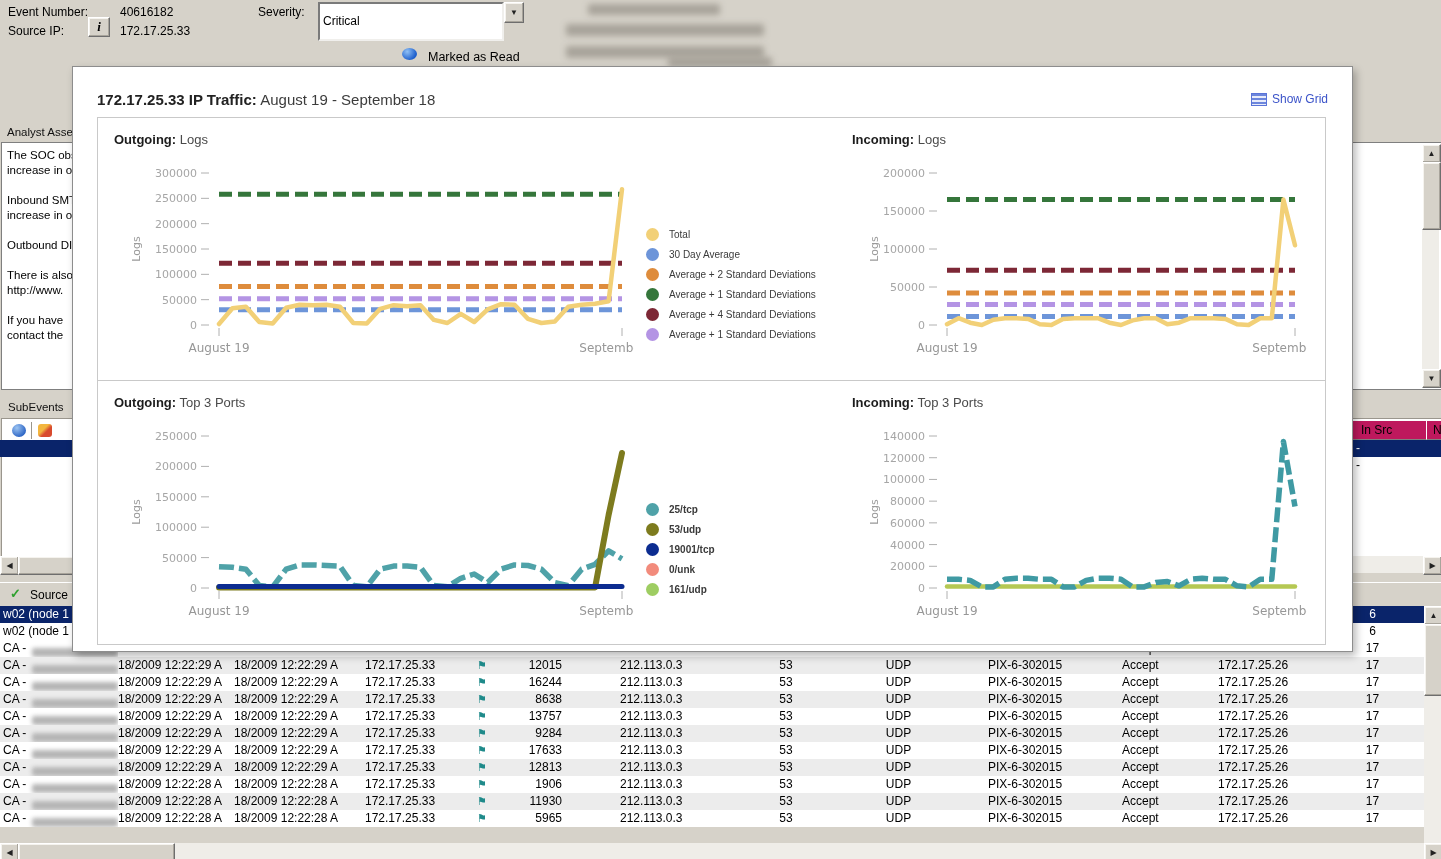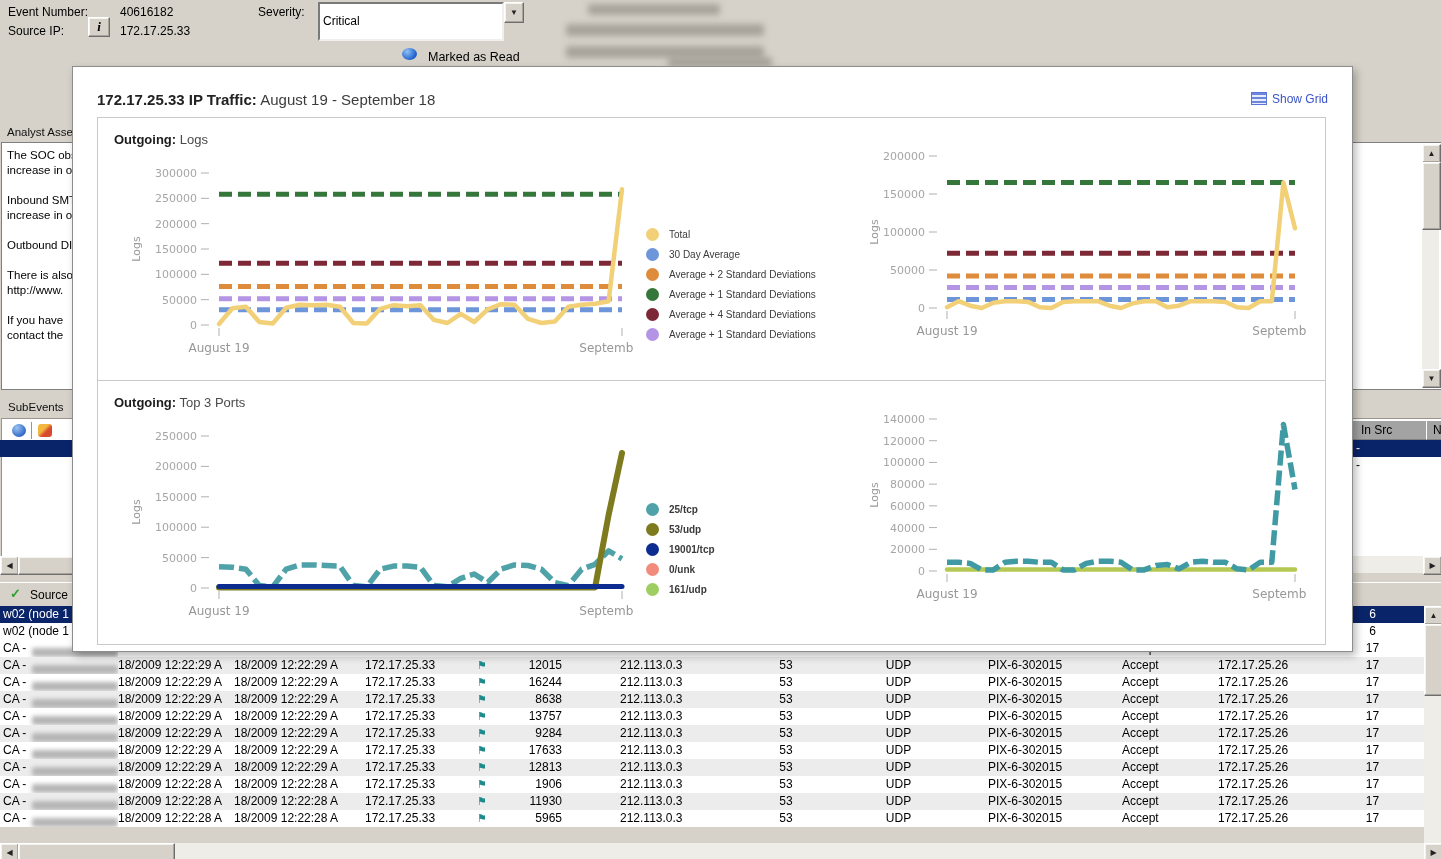--- a/index.html
+++ b/index.html
@@ -4,21 +4,21 @@
 <style>
   html,body{margin:0;padding:0;}
   body{width:1441px;height:859px;position:relative;overflow:hidden;
        font-family:"Liberation Sans",sans-serif;background:#d6d2c9;font-size:12px;color:#000;}
   .abs{position:absolute;}
   
   .raised{background:#d6d2c9;border:1px solid;border-color:#ffffff #6e6e6e #6e6e6e #ffffff;
           box-shadow:inset -1px -1px 0 #a8a49b,inset 1px 1px 0 #f5f3ee;}
   .sbbtn{display:flex;align-items:center;justify-content:center;font-size:8px;color:#222;}
   .sbtrack{background:#efede8;}
-  .hdrcell{background:#a3a3a3;border:1px solid;border-color:#fdfdfd #808080 #808080 #fdfdfd;
+  .hdrcell{background:#be185d;border:1px solid;border-color:#fdfdfd #808080 #808080 #fdfdfd;
            display:flex;align-items:center;font-size:12px;}
   
   .lbl{position:absolute;font-size:12px;}
   .combo{position:absolute;display:flex;}
   .combo .field{background:#fff;border:2px solid;border-color:#7a7a7a #f0efec #f0efec #7a7a7a;
                 width:176px;height:15px;padding:10px 3px;font-size:12px;}
   .combo .drop{width:18px;height:19px;}
   .blurbar{position:absolute;background:#99948b;filter:blur(3px);border-radius:2px;opacity:.75;}
   .read-icon{position:absolute;width:15px;height:12px;border-radius:50%;
              background:radial-gradient(circle at 35% 30%,#8fc0f5,#1e5fcc 70%);}
@@ -52,21 +52,21 @@
   .flag{color:#1f8a8a;font-size:11px;}
   .blurblock{display:inline-block;width:92px;height:9px;background:#b5b5b5;filter:blur(2px);
              margin-left:6px;border-radius:2px;}
   
   .modal{position:absolute;left:72px;top:66px;width:1279px;height:584px;background:#fff;
          border:1px solid #8d8d8d;box-shadow:3px 4px 8px rgba(0,0,0,.28);z-index:10;}
   .modal-head{position:absolute;left:0;top:0;right:0;height:50px;display:flex;
               align-items:center;justify-content:space-between;padding:14px 24px 0 24px;box-sizing:border-box;}
   .modal-title{font-size:15px;color:#3c3c3c;}
   .modal-title b{color:#222;}
-  .show-grid{display:flex;align-items:flex-start;gap:5px;font-size:12px;color:#3b53c9;cursor:pointer;}
+  .show-grid{display:flex;align-items:flex-end;gap:5px;font-size:12px;color:#3b53c9;cursor:pointer;}
   .grid-icon{width:14px;height:11px;border:1px solid #5a74d8;
              background:repeating-linear-gradient(180deg,#6c86dc 0 2px,#e8ecfa 2px 4px);}
   .charts-box{position:absolute;left:24px;top:50px;width:1229px;height:528px;border:1px solid #c9c9c9;box-sizing:border-box;}
   .chart-row{display:flex;height:263px;padding-top:14px;box-sizing:border-box;}
   .chart-row.top{border-bottom:1px solid #c9c9c9;}
   .chart-cell{box-sizing:border-box;padding-left:16px;}
   .chart-title{font-size:13px;color:#4a4a4a;margin-bottom:10px;}
   .chart-title b{color:#1c1c1c;}
   .chart-cell svg{display:block;margin-top:8px;}
   .ytick{font-family:"DejaVu Sans",sans-serif;font-size:11px;fill:#a6a6a6;}
@@ -468,20 +468,24 @@
           <div class="lg-item">
             <span class="lg-dot" style="background: rgb(125, 40, 54);"></span>
             <span class="lg-label">Average + 4 Standard Deviations</span>
           </div>
           <div class="lg-item">
             <span class="lg-dot" style="background: rgb(180, 148, 228);"></span>
             <span class="lg-label">Average + 1 Standard Deviations</span>
           </div>
         </div>
       <div class="chart-cell" style="width:476px;">
+        <div class="chart-title">
+          <b>Incoming:</b>
+          <span>Logs</span>
+        </div>
         <svg width="455" height="212" viewBox="0 0 455 212">
             <text x="73" y="172" text-anchor="end" class="ytick">0</text>
             <line x1="77" x2="85" y1="168" y2="168" class="tl"></line>
             <text x="73" y="134" text-anchor="end" class="ytick">50000</text>
             <line x1="77" x2="85" y1="130" y2="130" class="tl"></line>
             <text x="73" y="96" text-anchor="end" class="ytick">100000</text>
             <line x1="77" x2="85" y1="92" y2="92" class="tl"></line>
             <text x="73" y="58" text-anchor="end" class="ytick">150000</text>
             <line x1="77" x2="85" y1="54" y2="54" class="tl"></line>
             <text x="73" y="20" text-anchor="end" class="ytick">200000</text>
@@ -545,20 +549,24 @@
           <div class="lg-item">
             <span class="lg-dot" style="background: rgb(242, 139, 124);"></span>
             <span class="lg-label">0/unk</span>
           </div>
           <div class="lg-item">
             <span class="lg-dot" style="background: rgb(158, 205, 98);"></span>
             <span class="lg-label">161/udp</span>
           </div>
         </div>
       <div class="chart-cell" style="width:476px;">
+        <div class="chart-title">
+          <b>Incoming:</b>
+          <span>Top 3 Ports</span>
+        </div>
         <svg width="455" height="212" viewBox="0 0 455 212">
             <text x="73" y="172" text-anchor="end" class="ytick">0</text>
             <line x1="77" x2="85" y1="168" y2="168" class="tl"></line>
             <text x="73" y="150.28571428571428" text-anchor="end" class="ytick">20000</text>
             <line x1="77" x2="85" y1="146.28571428571428" y2="146.28571428571428" class="tl"></line>
             <text x="73" y="128.57142857142858" text-anchor="end" class="ytick">40000</text>
             <line x1="77" x2="85" y1="124.57142857142858" y2="124.57142857142858" class="tl"></line>
             <text x="73" y="106.85714285714286" text-anchor="end" class="ytick">60000</text>
             <line x1="77" x2="85" y1="102.85714285714286" y2="102.85714285714286" class="tl"></line>
             <text x="73" y="85.14285714285715" text-anchor="end" class="ytick">80000</text>

